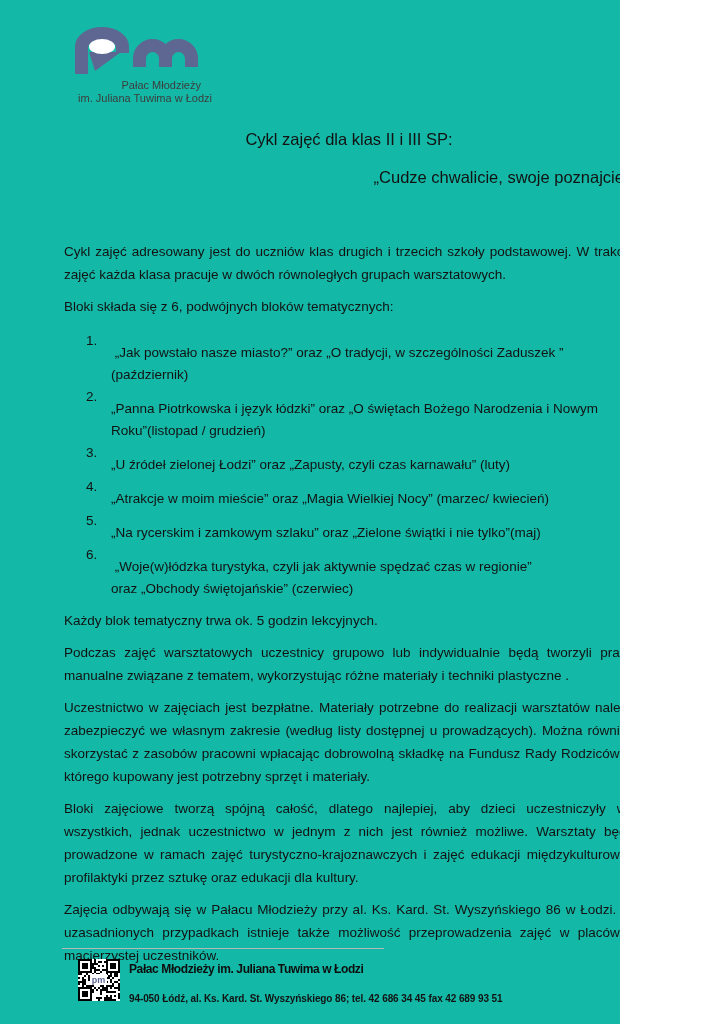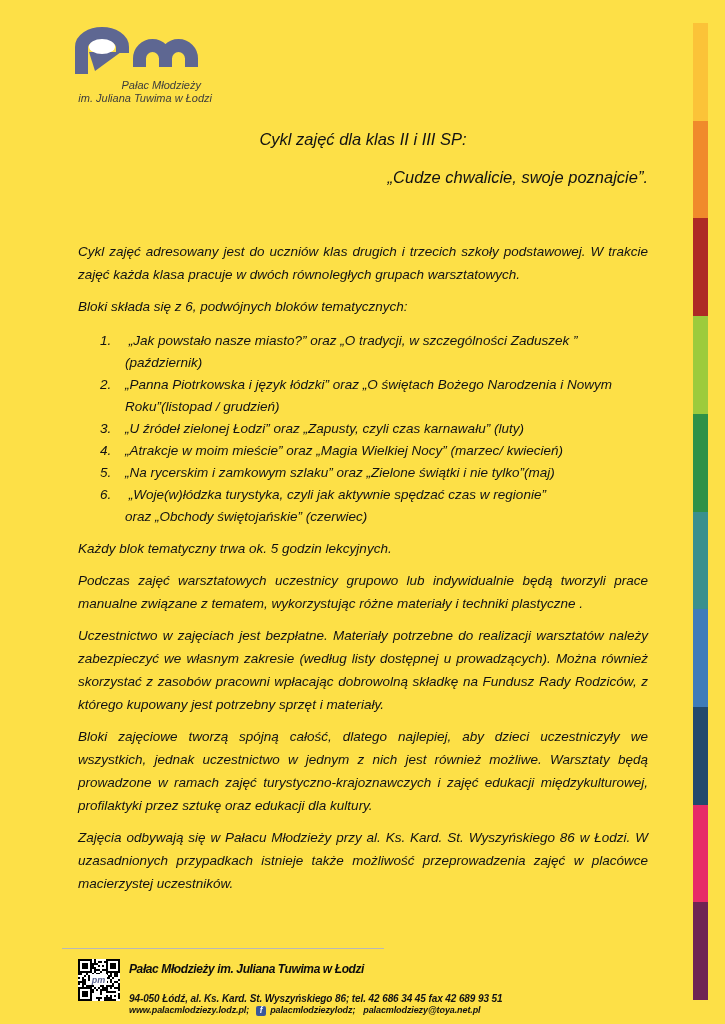--- a/index.html
+++ b/index.html
@@ -1,37 +1,37 @@
 <!DOCTYPE html>
 <html><head>
 <meta charset="utf-8">
 <style>
   html,body{margin:0;padding:0;background:#ffffff;}
   .page{
-    position:relative;width:725px;height:1024px;background:#fde047;overflow:hidden;
-    font-family:"Liberation Sans","DejaVu Sans",sans-serif;color:#121212;font-style:italic;
+    position:relative;width:620px;height:1024px;background:#14b8a6;overflow:hidden;
+    font-family:"Liberation Sans","DejaVu Sans",sans-serif;color:#121212;
   }
   
   .stripe{position:absolute;left:693px;top:23px;width:15px;height:977px;display:flex;flex-direction:column;}
   .stripe-seg{flex:1 1 auto;}
   
   .logo-block{position:absolute;left:68px;top:27px;width:146px;}
   .logo-mark{display:block;margin-left:7px;}
   .logo-text{text-align:right;color:#3c3c3c;font-size:11px;line-height:12.5px;margin-top:5px;padding-right:2px;}
   .logo-text .l1{padding-right:11px;}
   
-  .content{position:absolute;left:78px;top:128px;width:570px;font-size:13.5px;line-height:23px;}
+  .content{position:absolute;left:64px;top:128px;width:570px;font-size:13.5px;line-height:23px;}
   .doc-title,.doc-subtitle{font-size:16.5px;line-height:22px;text-align:center;}
   .doc-subtitle{margin-top:16px;text-align:right;}
   .content p{margin:0 0 9px 0;text-align:justify;}
   p.intro{margin-top:52px;}
   .topic-list{margin:12px 0 9px 0;}
   .li{display:flex;line-height:22px;}
   .num{width:25px;margin-left:22px;flex:none;}
-  .litext{white-space:pre-line;flex:1;}
+  .litext{white-space:pre-line;flex:1;margin-top:12px;}
   
   .footer{position:absolute;left:62px;top:948px;width:600px;}
   .rule{width:322px;border-top:1px solid #b8b8b8;height:0;}
   .frow{display:flex;align-items:flex-start;margin-top:10px;margin-left:16px;}
   .qr{width:42px;height:42px;flex:none;background:#fff;}
   .finfo{margin-left:9px;padding-top:1px;}
   .fname{font-size:12px;font-weight:bold;letter-spacing:-0.4px;line-height:18px;color:#0d0d0d;}
   .faddr{font-size:10px;font-weight:bold;letter-spacing:-0.1px;line-height:11px;margin-top:15px;}
   .fweb{font-size:9px;font-weight:bold;letter-spacing:-0.1px;line-height:11px;display:flex;align-items:center;margin-top:1px;}
   .fb{width:10px;height:10px;border-radius:2px;background:#3a589b;color:#fff;display:inline-flex;
@@ -348,25 +348,17 @@
           <rect x="30" y="40" width="2" height="2"></rect>
           <rect x="32" y="40" width="2" height="2"></rect>
           <rect x="34" y="40" width="2" height="2"></rect>
           <rect x="36" y="40" width="2" height="2"></rect>
           <rect x="12" y="15" width="17" height="11" fill="#fff"></rect>
           <text x="20.5" y="24" font-size="9" font-weight="bold" fill="#5E6792" text-anchor="middle" font-family="Liberation Sans, sans-serif">pm</text>
         </svg>
       <div class="finfo">
         <div class="fname">Pałac Młodzieży im. Juliana Tuwima w Łodzi</div>
         <div class="faddr">94-050 Łódź, al. Ks. Kard. St. Wyszyńskiego 86; tel. 42 686 34 45 fax 42 689 93 51</div>
-        <div class="fweb">
-          <span>www.palacmlodziezy.lodz.pl;</span>
-          <span class="fb">
-              <span>f</span>
-            </span>
-          <span class="fbname">palacmlodziezylodz;</span>
-          <span>palacmlodziezy@toya.net.pl</span>
-        </div>
       </div>
     </div>
   </div>
 
 </div>
 
 </body></html>

